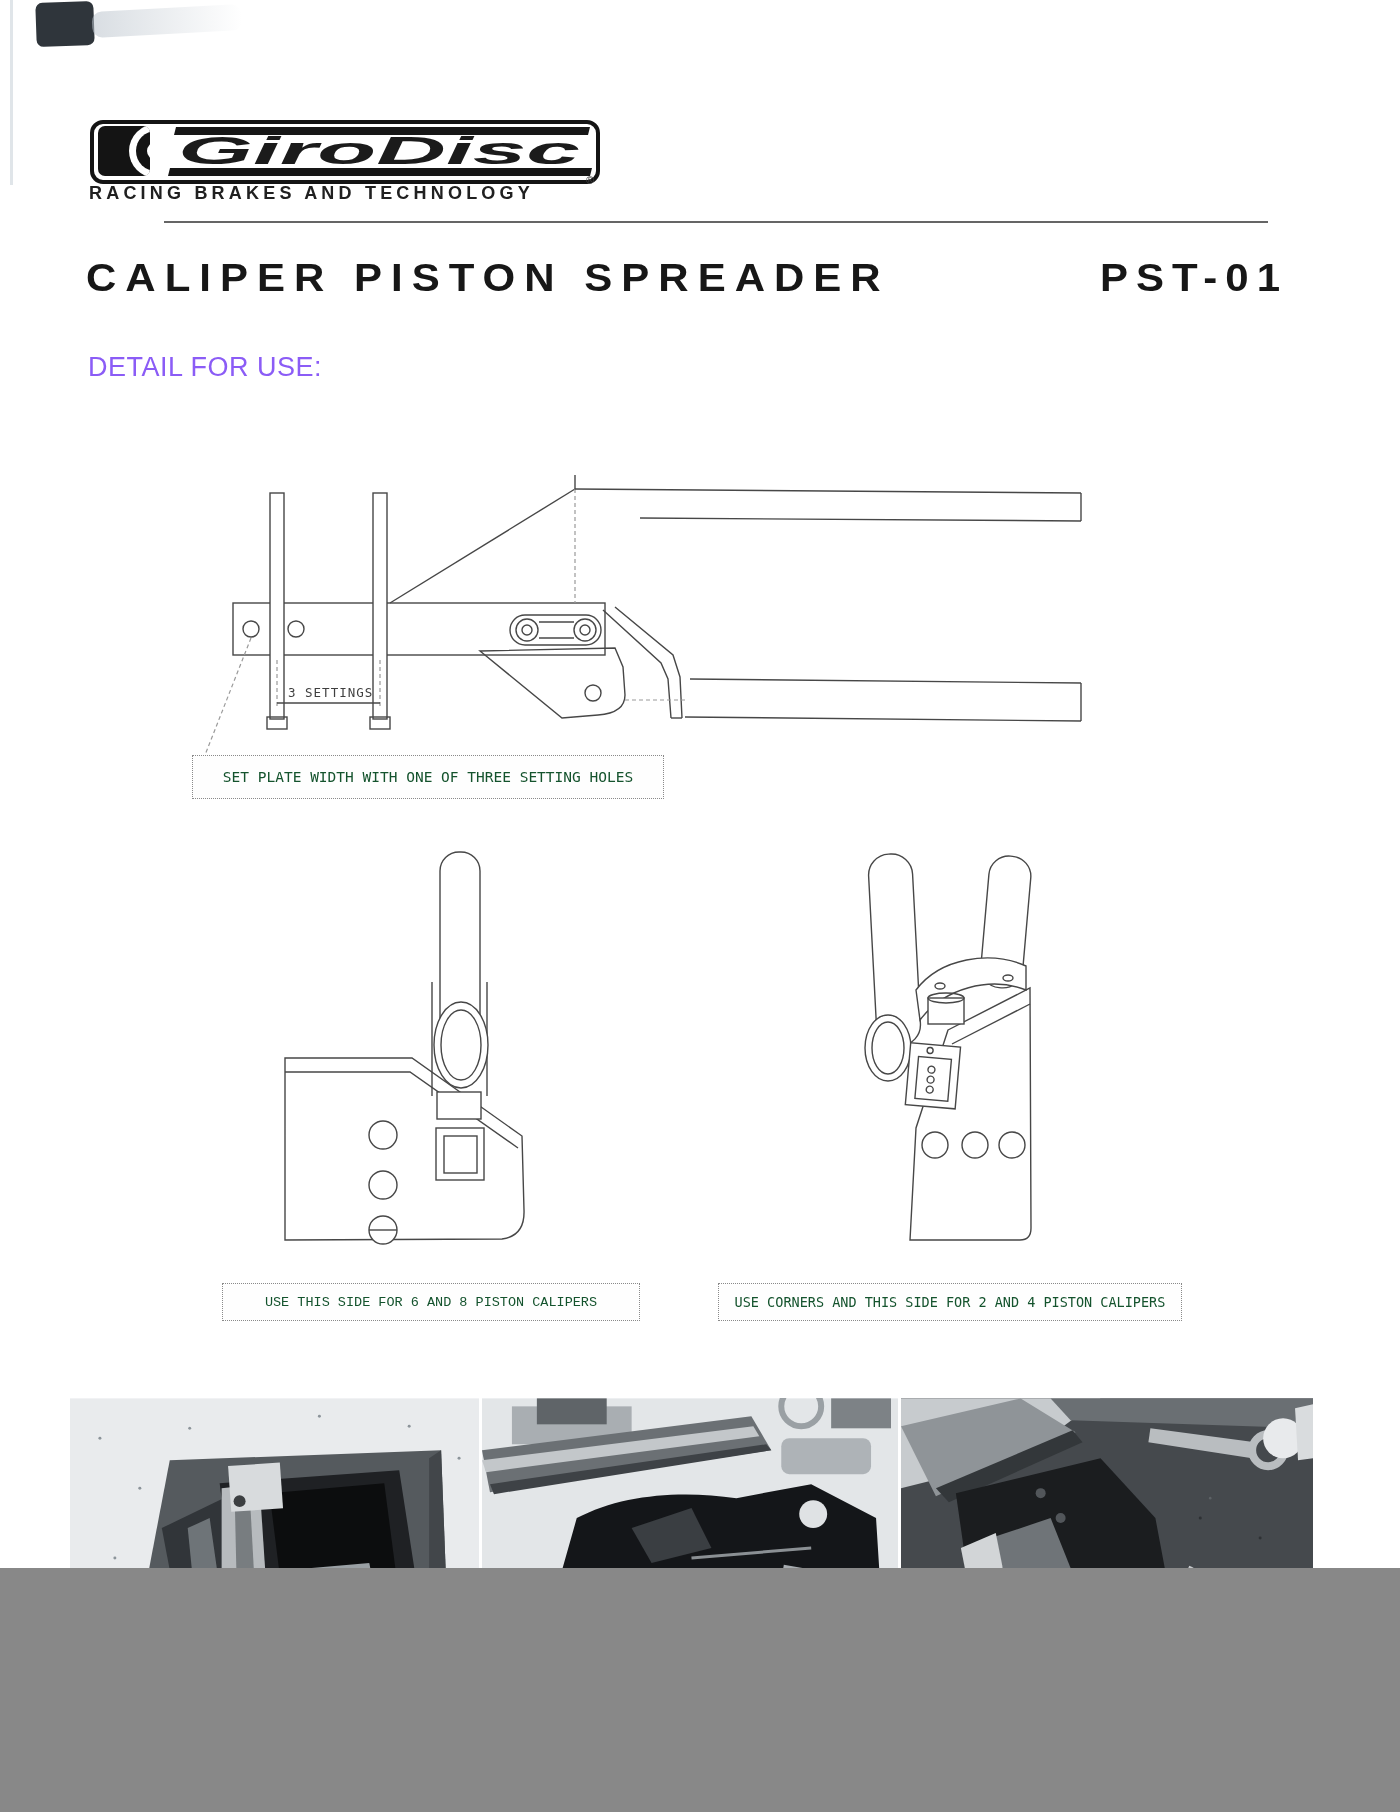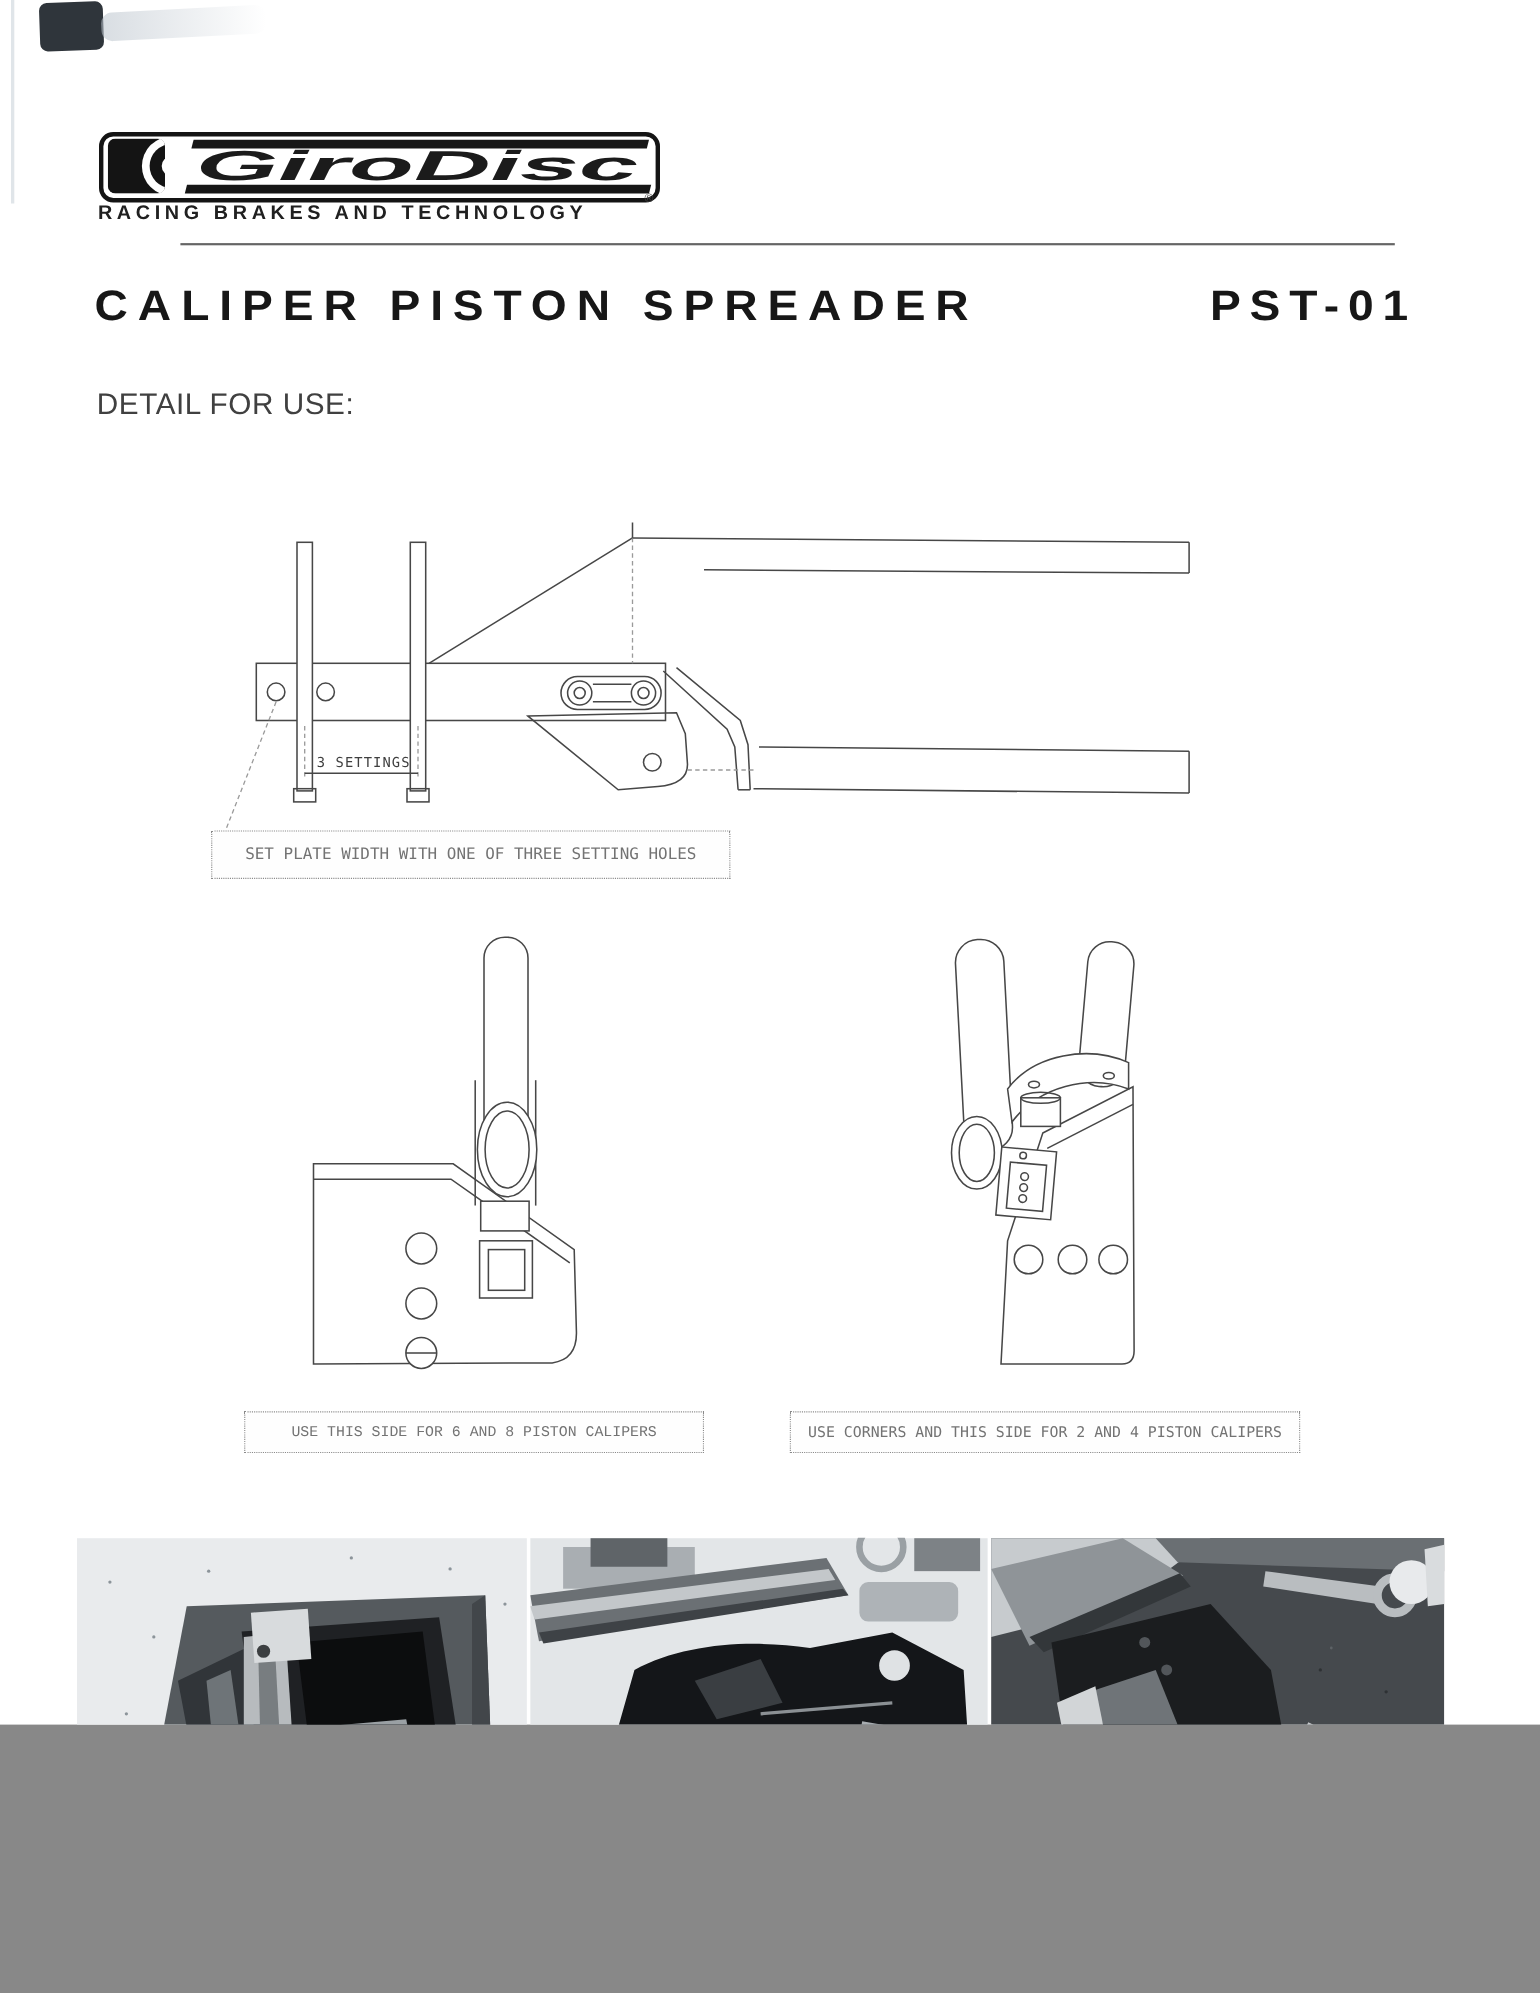--- a/index.html
+++ b/index.html
@@ -14,29 +14,29 @@
   #edge-line{left:10px;top:0;width:3px;height:185px;background:#e0e5e9;}
   
   #logo-svg{left:90px;top:118px;}
   #tagline{left:89px;top:183px;font-size:18px;font-weight:600;letter-spacing:4.2px;color:#202020;
            white-space:nowrap;}
   #rule{left:164px;top:221px;width:1104px;height:2px;background:#4a4a4a;opacity:.85;}
   #page-title{left:86px;top:256px;font-size:42px;font-weight:bold;letter-spacing:9px;
               transform:scaleY(.92);transform-origin:left top;white-space:nowrap;color:#171717;}
   #part-number{left:1100px;top:256px;font-size:42px;font-weight:bold;letter-spacing:8px;
               transform:scaleY(.92);transform-origin:left top;color:#171717;}
-  #section-heading{left:88px;top:352px;font-size:27px;letter-spacing:.5px;color:#404040;}
+  #section-heading{left:88px;top:352px;font-size:27px;letter-spacing:.5px;color:#8b5cf6;}
   
   svg.draw{overflow:visible;}
   .ln{fill:none;stroke:#474747;stroke-width:1.4;}
   .lnw{fill:#ffffff;stroke:#474747;stroke-width:1.4;}
   .dash{fill:none;stroke:#9a9a9a;stroke-width:1.2;stroke-dasharray:4 3;}
   .dimtxt{font-family:"DejaVu Sans Mono",monospace;font-size:12.5px;letter-spacing:1px;fill:#3f3f3f;}
   
-  .cap{position:absolute;border:1px dotted #8a8a8a;background:#fefefe;color:#737373;
+  .cap{position:absolute;border:1px dotted #8a8a8a;background:#fefefe;color:#14532d;
        font-family:"DejaVu Sans Mono",monospace;display:flex;align-items:center;
        justify-content:center;white-space:nowrap;}
   #cap-side{left:192px;top:755px;width:470px;height:42px;font-size:14.5px;z-index:3;}
   #cap-left{left:222px;top:1283px;width:416px;height:36px;font-size:13.5px;font-family:Liberation Mono, monospace;}
   #cap-right{left:718px;top:1283px;width:462px;height:36px;font-size:13.5px;text-align:center;}
   
   #photo-strip{left:70px;top:1398px;width:1243px;height:314px;display:flex;gap:3px;}
   .porsche-txt{font-family:"Liberation Sans",sans-serif;font-weight:bold;font-size:13px;
                letter-spacing:3px;fill:#c9cdd0;}
 </style>

